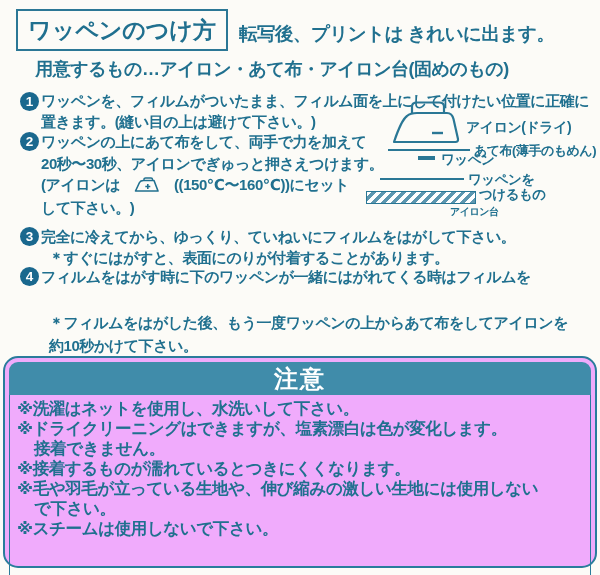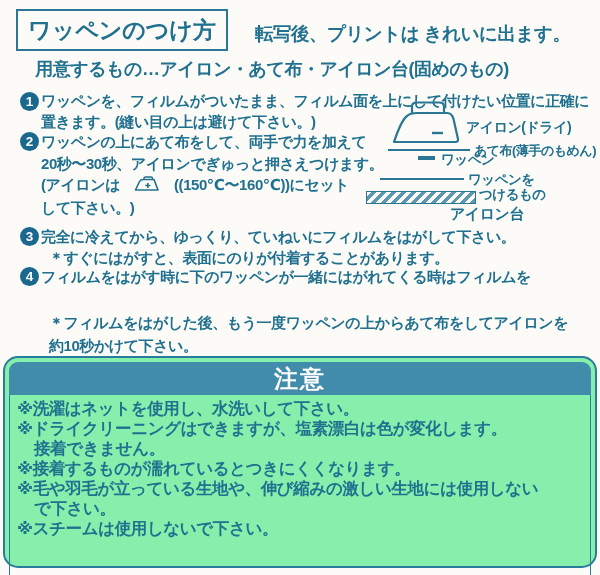--- a/index.html
+++ b/index.html
@@ -14,50 +14,50 @@
     padding-left:29px;
   }
   .abs{position:absolute;white-space:nowrap;}
   
   .title-box{
     position:absolute;left:16px;top:9px;width:208px;height:38px;
     border:2px solid #2b7795;
     display:flex;align-items:center;justify-content:center;
     font-size:23px;letter-spacing:0px;
   }
-  .subtitle{font-size:18.5px;letter-spacing:-0.5px;margin-left:16px;}
+  .subtitle{font-size:18.5px;letter-spacing:-0.5px;}
   .prepare{
     position:absolute;left:0;top:57px;width:544px;
     text-align:center;font-size:18px;letter-spacing:-0.5px;
   }
   
   .circle{
     position:absolute;width:19px;height:19px;border-radius:50%;
     background:#1a688e;color:#ffffff;
     display:flex;align-items:center;justify-content:center;
     font-size:13.5px;
   }
   .t{position:absolute;white-space:nowrap;font-size:15px;letter-spacing:-0.45px;line-height:17px;}
-  .inline-row{display:flex;gap:14px;}
+  .inline-row{display:flex;align-items:center;gap:14px;}
   
   .dlabel{position:absolute;white-space:nowrap;font-size:13px;letter-spacing:-0.5px;}
   .hline{position:absolute;background:#2a7795;}
   .hatch{
     position:absolute;left:366px;top:191px;width:108px;height:11px;
     border:1.6px solid #2a7795;
     background:repeating-linear-gradient(135deg,#ffffff 0 3.5px,#5d97b0 3.5px 7px);
   }
   svg{display:block;}
   .mini-iron{display:inline-block;}
   
   .caution{
     position:absolute;left:3px;top:356px;width:594px;height:212px;
     box-sizing:border-box;
     border:2.6px solid #2a7c9c;border-radius:15px;
-    padding:4px;background:#86efac;
+    padding:4px;background:#f0abfc;
   }
   .caution-bar{
     height:33px;background:#418caa;background:#408caa;
     border-radius:9px 9px 0 0;
     display:flex;align-items:center;justify-content:center;
   }
   .caution-title{color:#ffffff;font-size:24px;letter-spacing:2px;}
   .caution-body{
     box-sizing:border-box;
     border:1.6px solid #2a7c9c;border-top:none;
@@ -113,21 +113,21 @@
   <div class="dlabel" style="left:474px;top:142px;">あて布(薄手のもめん)</div>
 
   <div class="hline" style="left:418px;top:156px;width:17px;height:3.6px;"></div>
   <div class="dlabel" style="left:441px;top:151px;font-size:13.5px;">ワッペン</div>
 
   <div class="hline" style="left:380px;top:178px;width:84px;height:2.4px;"></div>
   <div class="dlabel" style="left:468px;top:171px;font-size:13.5px;">ワッペンを</div>
   <div class="dlabel" style="left:479px;top:186px;font-size:13.5px;">つけるもの</div>
 
   <div class="hatch"></div>
-  <div class="dlabel" style="left:450px;top:205px;font-size:15px;">アイロン台</div>
+  <div class="dlabel" style="left:450px;top:205px;font-size:10px;">アイロン台</div>
 
   <div class="circle" style="left:20px;top:227px;">3</div>
   <div class="t" style="left:41px;top:228px;">完全に冷えてから、ゆっくり、ていねいにフィルムをはがして下さい。</div>
   <div class="t" style="left:49px;top:249px;">＊すぐにはがすと、表面にのりが付着することがあります。</div>
 
   <div class="circle" style="left:20px;top:267px;">4</div>
   <div class="t" style="left:41px;top:268px;">フィルムをはがす時に下のワッペンが一緒にはがれてくる時はフィルムを</div>
   <div class="t" style="left:49px;top:314px;">＊フィルムをはがした後、もう一度ワッペンの上からあて布をしてアイロンを</div>
   <div class="t" style="left:49px;top:337px;">約10秒かけて下さい。</div>
 

